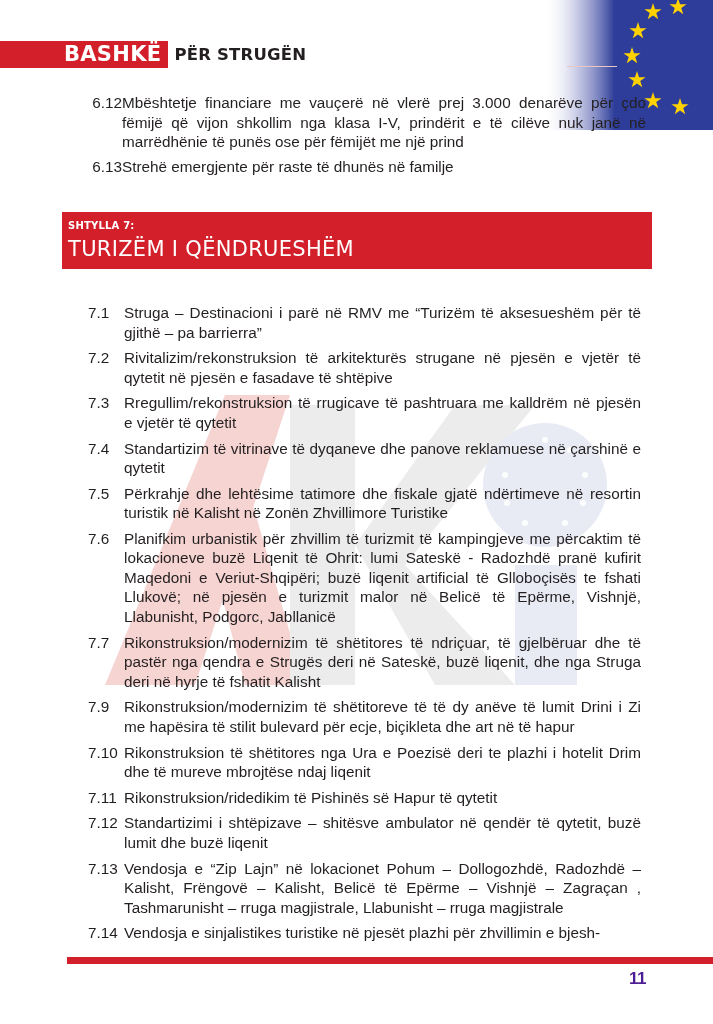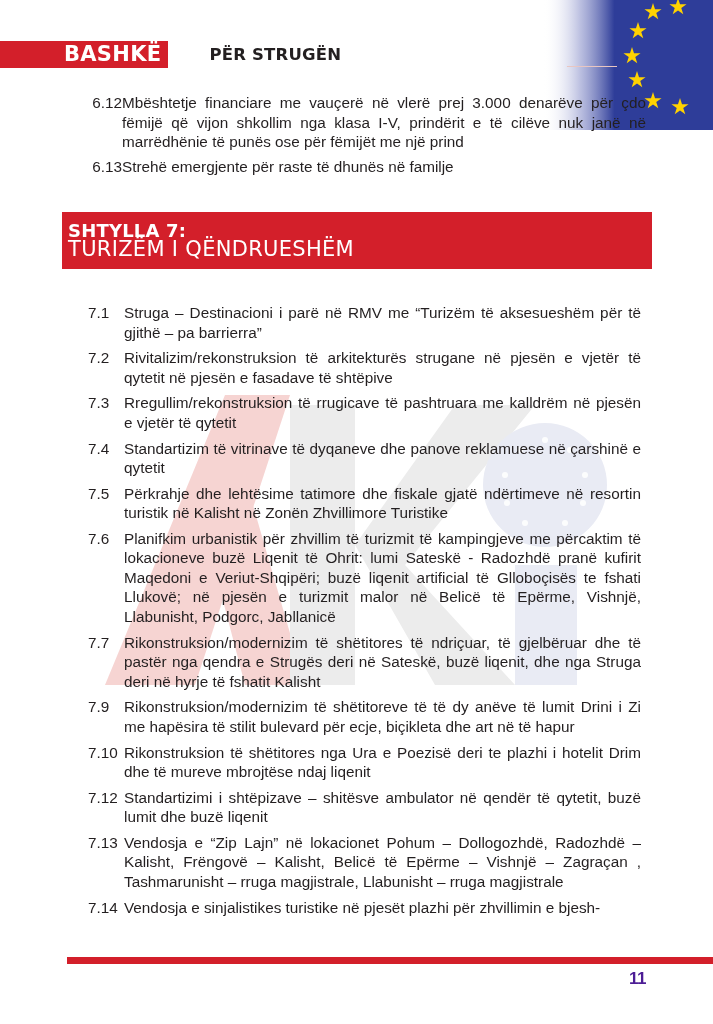--- a/index.html
+++ b/index.html
@@ -34,21 +34,20 @@
     }
 
     
     .brand {
       position: absolute;
       left: 0;
       top: 41px;
       height: 27px;
       display: flex;
       align-items: stretch;
-      gap: 35px;
     }
     .brand-red {
       background: #d31f2a;
       padding: 0 7px 0 64px;
       display: flex;
       align-items: center;
       position: relative;
     }
     .brand-red::after {
       content: "";
@@ -130,21 +129,21 @@
       background: #d31f2a;
       color: #ffffff;
       z-index: 2;
     }
     .pillar-label {
       position: absolute;
       left: 6px;
       top: 8px;
       font-family: "DejaVu Sans", sans-serif;
       font-weight: bold;
-      font-size: 18px;
+      font-size: 10px;
       letter-spacing: 0.2px;
     }
     .pillar-title {
       position: absolute;
       left: 6px;
       top: 25px;
       font-family: "DejaVu Sans", sans-serif;
       font-weight: normal;
       font-size: 21px;
       letter-spacing: 0.3px;
@@ -275,20 +274,24 @@
   </li>
   <li>
     <span class="num">7.9</span>
     <span class="text">Rikonstruksion/modernizim të shëtitoreve të të dy anëve të lumit Drini i Zi me hapësira të stilit bulevard për ecje, biçikleta dhe art në të hapur</span>
   </li>
   <li>
     <span class="num">7.10</span>
     <span class="text">Rikonstruksion të shëtitores nga Ura e Poezisë deri te plazhi i hotelit Drim dhe të mureve mbrojtëse ndaj liqenit</span>
   </li>
   <li>
+    <span class="num">7.11</span>
+    <span class="text">Rikonstruksion/ridedikim të Pishinës së Hapur të qytetit</span>
+  </li>
+  <li>
     <span class="num">7.12</span>
     <span class="text">Standartizimi i shtëpizave – shitësve ambulator në qendër të qytetit, buzë lumit dhe buzë liqenit</span>
   </li>
   <li>
     <span class="num">7.13</span>
     <span class="text">Vendosja e “Zip Lajn” në lokacionet Pohum – Dollogozhdë, Radozhdë – Kalisht, Frëngovë – Kalisht, Belicë të Epërme – Vishnjë – Zagraçan , Tashmarunisht – rruga magjistrale, Llabunisht – rruga magjistrale</span>
   </li>
   <li>
     <span class="num">7.14</span>
     <span class="text">Vendosja e sinjalistikes turistike në pjesët plazhi për zhvillimin e bjesh-</span>

